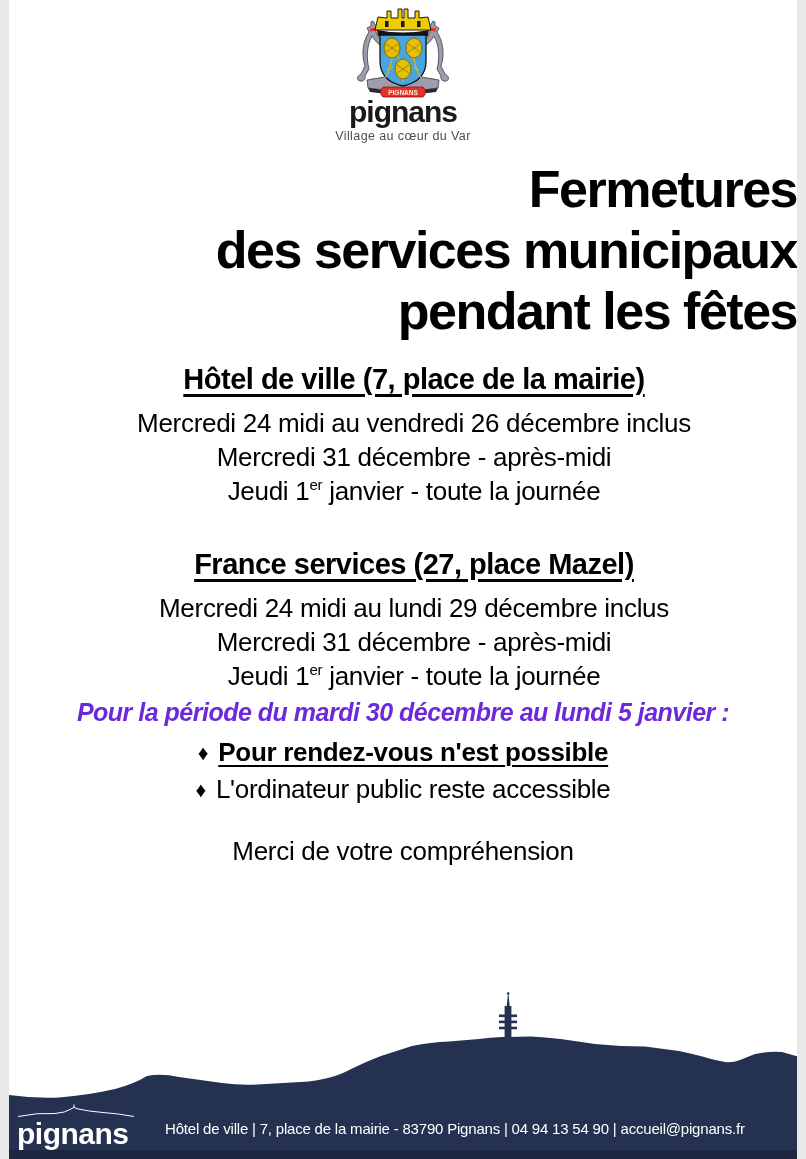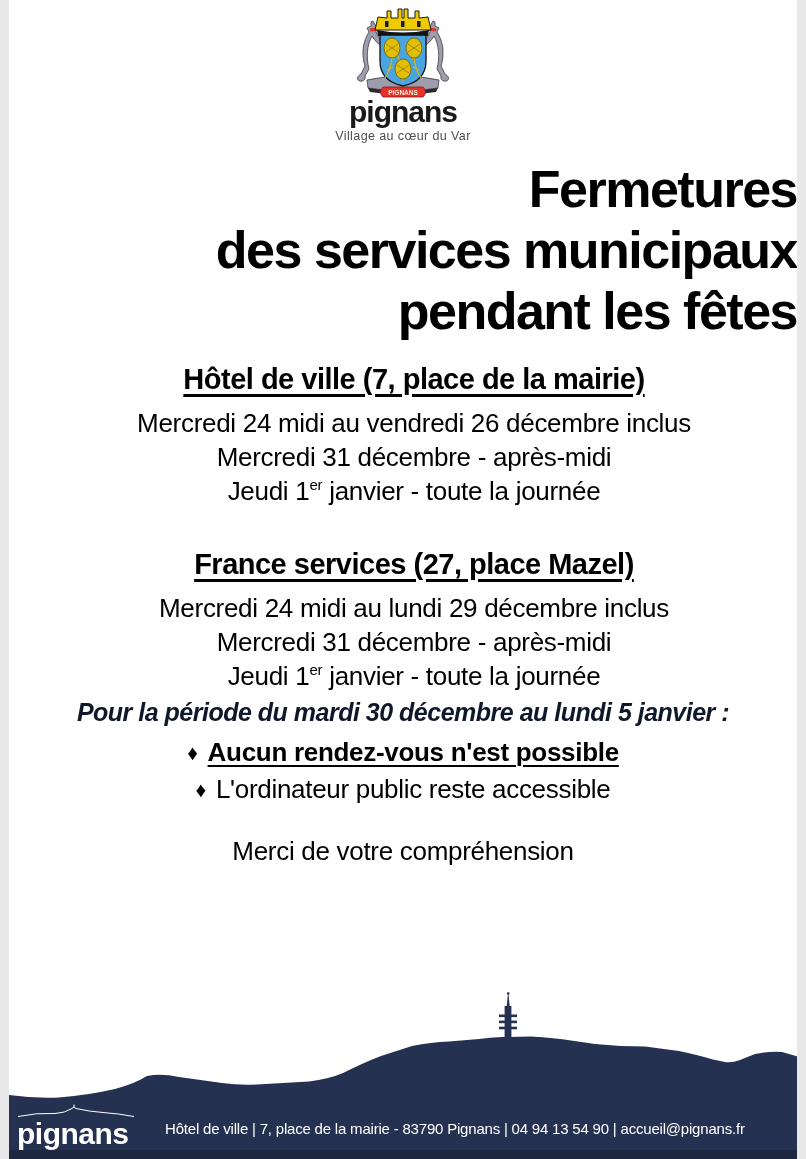--- a/index.html
+++ b/index.html
@@ -37,21 +37,21 @@
     text-decoration: underline; text-decoration-thickness: 2.5px; text-underline-offset: 5px;
   }
   .sched { margin-top: 10px; }
   .sched-line { font-size: 26px; letter-spacing: -0.3px; line-height: 34px; }
   .sched-line sup { font-size: 58%; vertical-align: super; line-height: 0; }
   .section + .section .section-heading { margin-top: 40px; }
   
   .period-line {
     text-align: center; margin-top: 3px;
     font-size: 25px; font-weight: 700; font-style: italic;
-    letter-spacing: -0.5px; line-height: 32px; color: #0f172a;
+    letter-spacing: -0.5px; line-height: 32px; color: #6d28d9;
   }
   .bullets { list-style: none; text-align: center; margin-top: 6px; }
   .bullet-line { font-size: 26px; letter-spacing: -0.3px; line-height: 36px; }
   .bullet-glyph { font-size: 21px; margin-right: 10px; vertical-align: 1px; }
   .bullet-strong {
     font-weight: 700;
     text-decoration: underline; text-decoration-thickness: 2px; text-underline-offset: 4px;
   }
   .thanks { text-align: center; margin-top: 28px; font-size: 26px; letter-spacing: -0.3px; }
   
@@ -155,21 +155,21 @@
     <div class="sched">
       <div class="sched-line">Mercredi 24 midi au lundi 29 décembre inclus</div>
       <div class="sched-line">Mercredi 31 décembre - après-midi</div>
       <div class="sched-line"><span>Jeudi 1</span><sup>er</sup><span> janvier - toute la journée</span></div>
     </div>
   </div>
 
   <div class="period-line">Pour la période du mardi 30 décembre au lundi 5 janvier :</div>
 
   <ul class="bullets">
-    <li class="bullet-line"><span class="bullet-glyph">♦</span><span class="bullet-strong">Aucun rendez-vous n'est possible</span></li>
+    <li class="bullet-line"><span class="bullet-glyph">♦</span><span class="bullet-strong">Pour rendez-vous n'est possible</span></li>
     <li class="bullet-line"><span class="bullet-glyph">♦</span><span>L'ordinateur public reste accessible</span></li>
   </ul>
 
   <div class="thanks">Merci de votre compréhension</div>
 
   <div class="footer">
     <svg class="hills" width="806" height="170" viewBox="0 0 806 170">
       <g fill="#243150">
 
         <path d="M0,106 Q25,109.5 50,108.5 Q80,106 106,100 Q125,95 138,87

